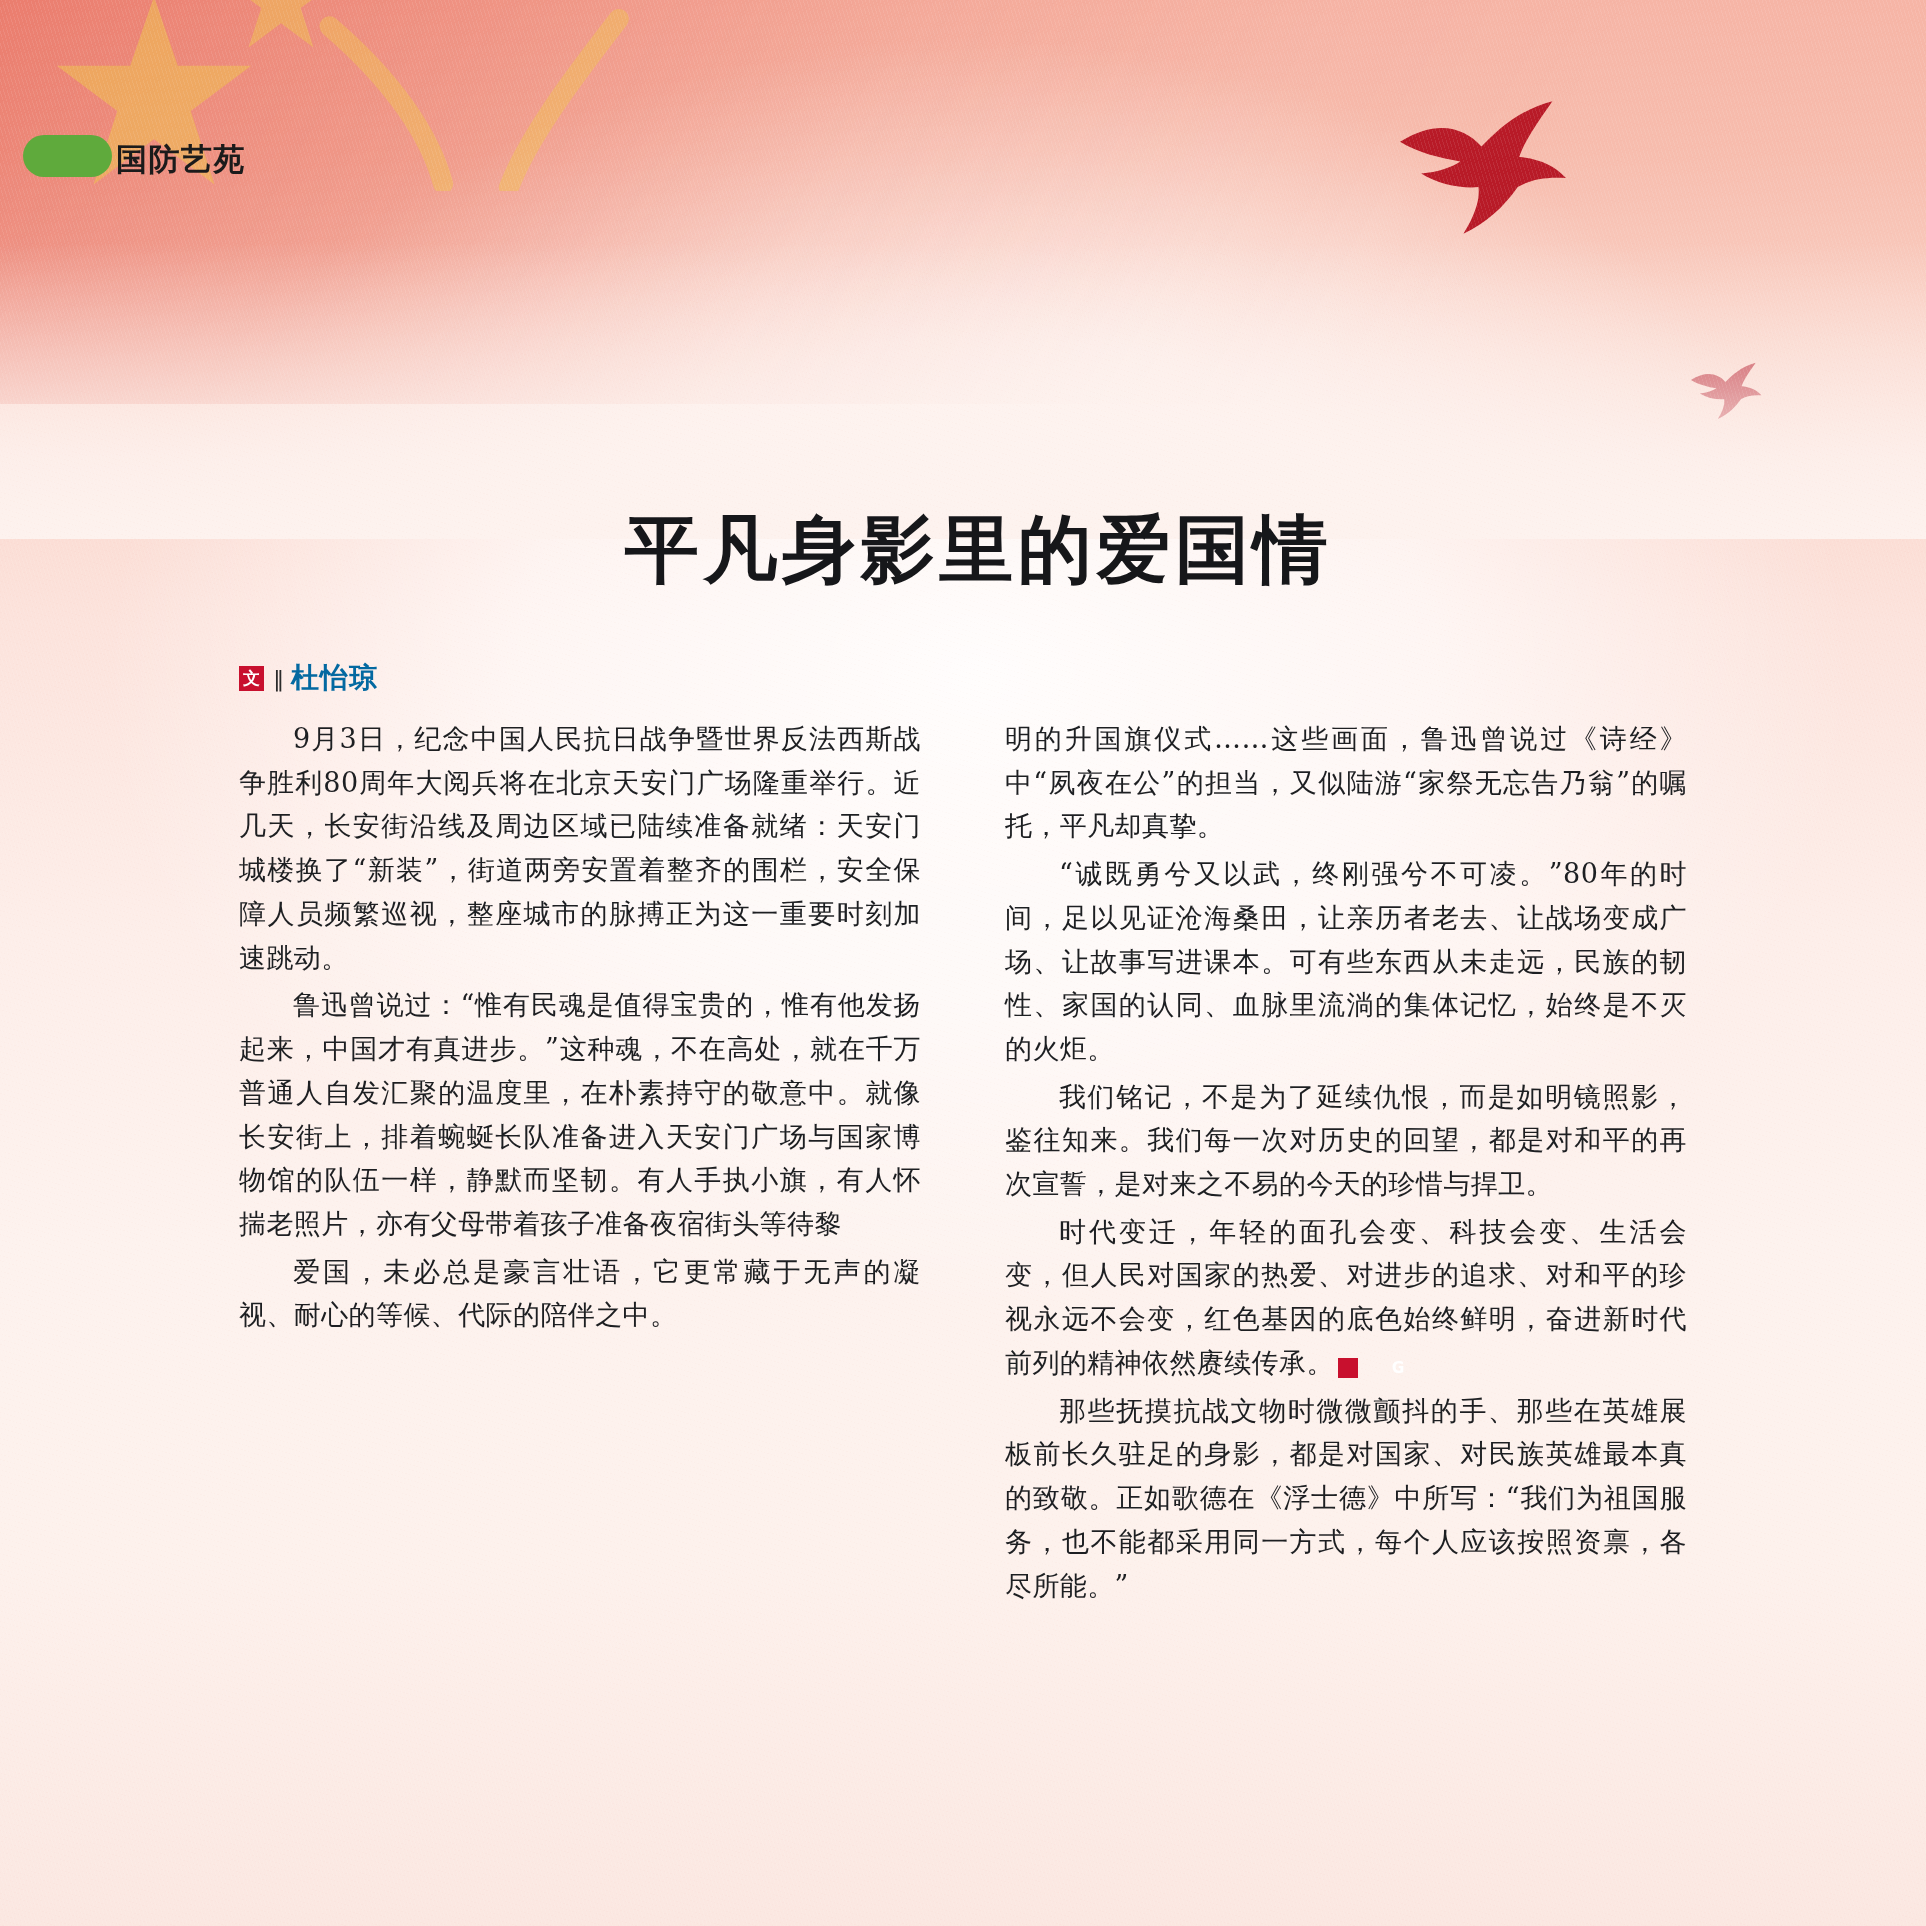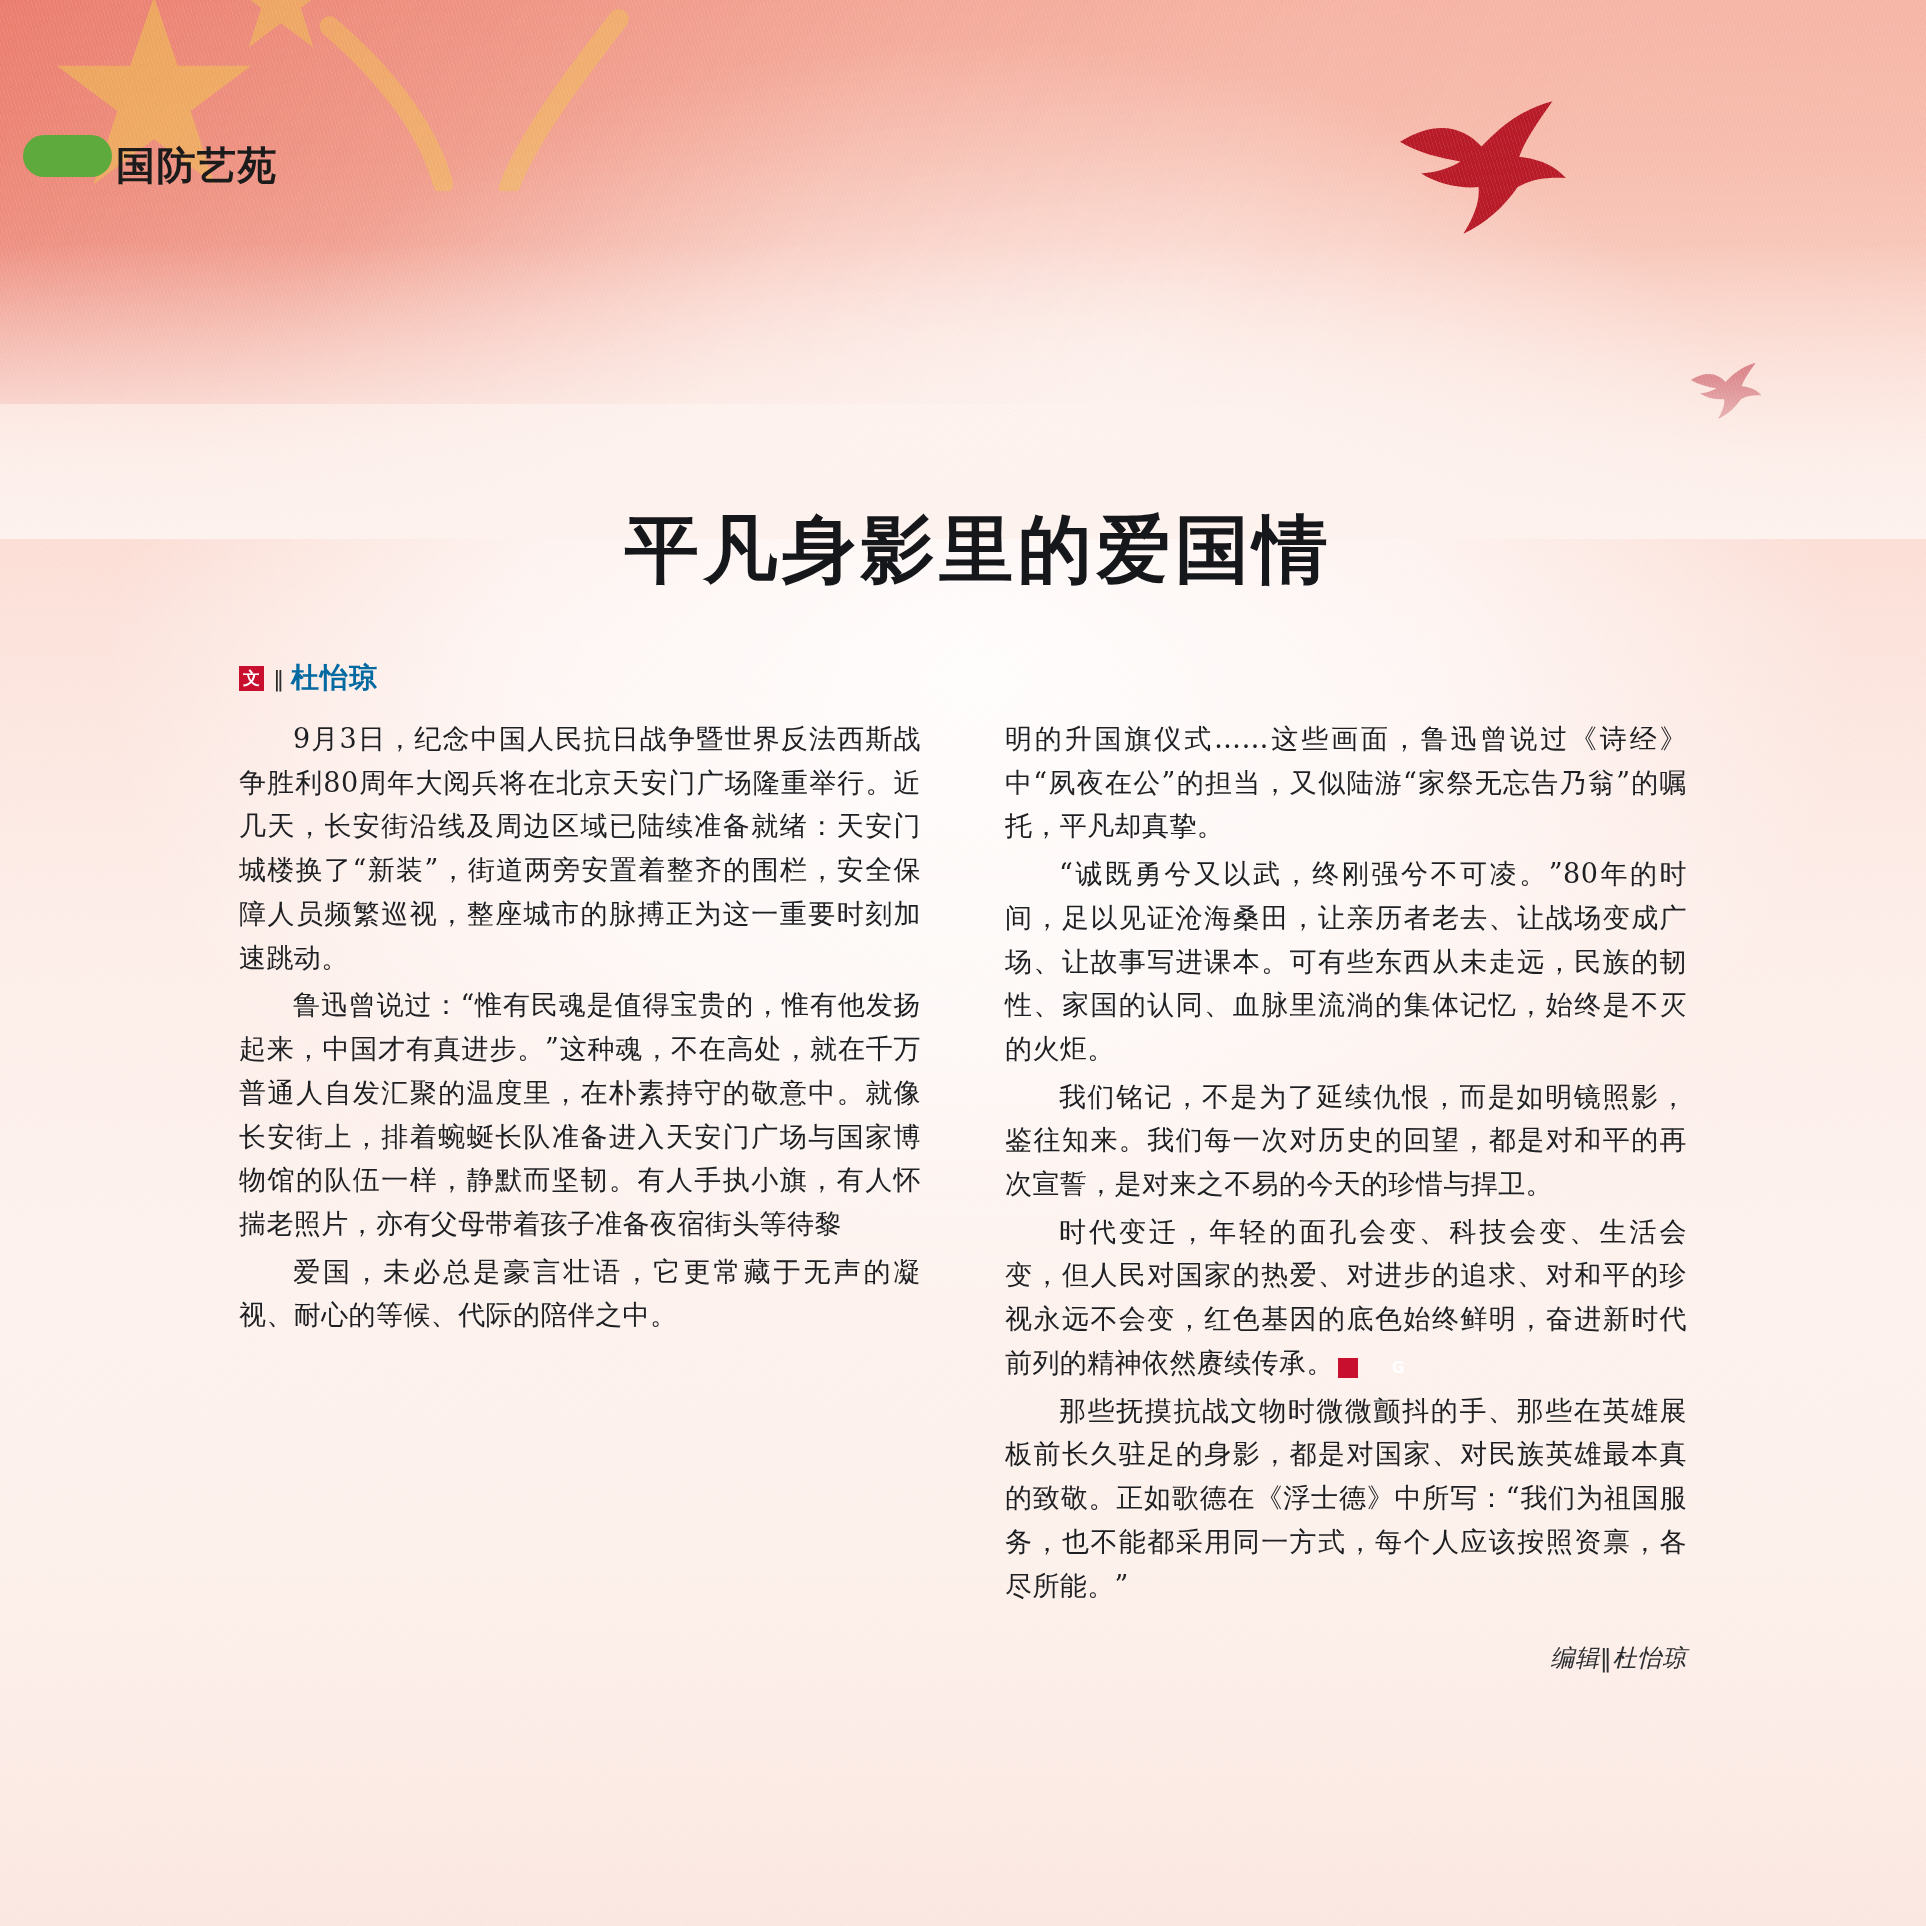--- a/index.html
+++ b/index.html
@@ -113,21 +113,21 @@
     width: 89px;
     height: 42px;
     background: #5faa3c;
     border-radius: 21px;
   }
   .section-label {
     position: absolute;
     left: 116px;
     top: 139px;
     font-family: "DejaVu Sans", sans-serif;
-    font-size: 39px;
+    font-size: 31px;
     font-weight: bold;
     color: #1b1b1b;
     letter-spacing: 1.5px;
     white-space: nowrap;
   }
 
   
   .article-title {
     position: absolute;
     left: 0;
@@ -309,19 +309,18 @@
       <p>鲁迅曾说过：“惟有民魂是值得宝贵的，惟有他发扬起来，中国才有真进步。”这种魂，不在高处，就在千万普通人自发汇聚的温度里，在朴素持守的敬意中。就像长安街上，排着蜿蜒长队准备进入天安门广场与国家博物馆的队伍一样，静默而坚韧。有人手执小旗，有人怀揣老照片，亦有父母带着孩子准备夜宿街头等待黎</p>
       <p>爱国，未必总是豪言壮语，它更常藏于无声的凝视、耐心的等候、代际的陪伴之中。</p>
     </div>
 
     <div class="column">
       <p class="no-indent">明的升国旗仪式……这些画面，鲁迅曾说过《诗经》中“夙夜在公”的担当，又似陆游“家祭无忘告乃翁”的嘱托，平凡却真挚。</p>
       <p>“诚既勇兮又以武，终刚强兮不可凌。”80年的时间，足以见证沧海桑田，让亲历者老去、让战场变成广场、让故事写进课本。可有些东西从未走远，民族的韧性、家国的认同、血脉里流淌的集体记忆，始终是不灭的火炬。</p>
       <p>我们铭记，不是为了延续仇恨，而是如明镜照影，鉴往知来。我们每一次对历史的回望，都是对和平的再次宣誓，是对来之不易的今天的珍惜与捍卫。</p>
       <p><span>时代变迁，年轻的面孔会变、科技会变、生活会变，但人民对国家的热爱、对进步的追求、对和平的珍视永远不会变，红色基因的底色始终鲜明，奋进新时代前列的精神依然赓续传承。</span><span class="end-mark">G</span></p>
       <p>那些抚摸抗战文物时微微颤抖的手、那些在英雄展板前长久驻足的身影，都是对国家、对民族英雄最本真的致敬。正如歌德在《浮士德》中所写：“我们为祖国服务，也不能都采用同一方式，每个人应该按照资禀，各尽所能。”</p>
-      <div class="editor-line">编辑‖杜怡琼</div>
     </div>
 
   </div>
 
 </div>
 
 
 </body></html>

